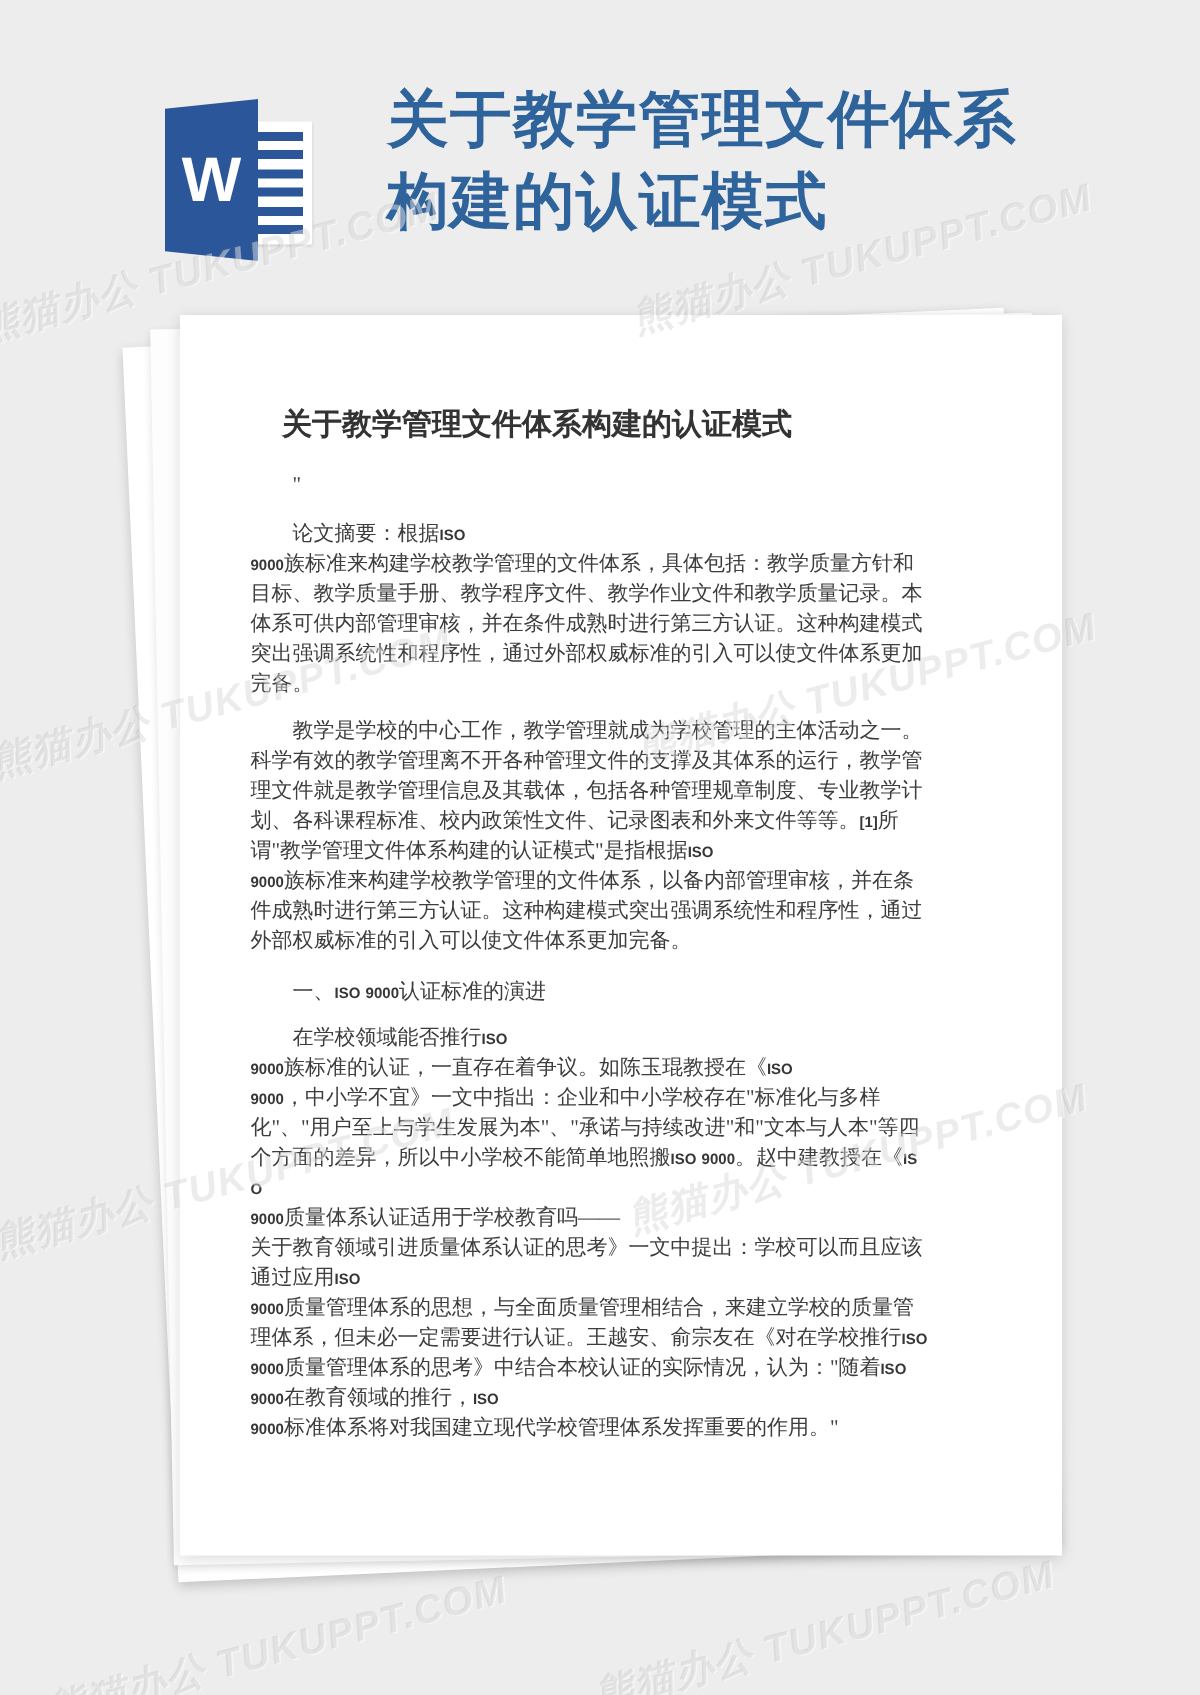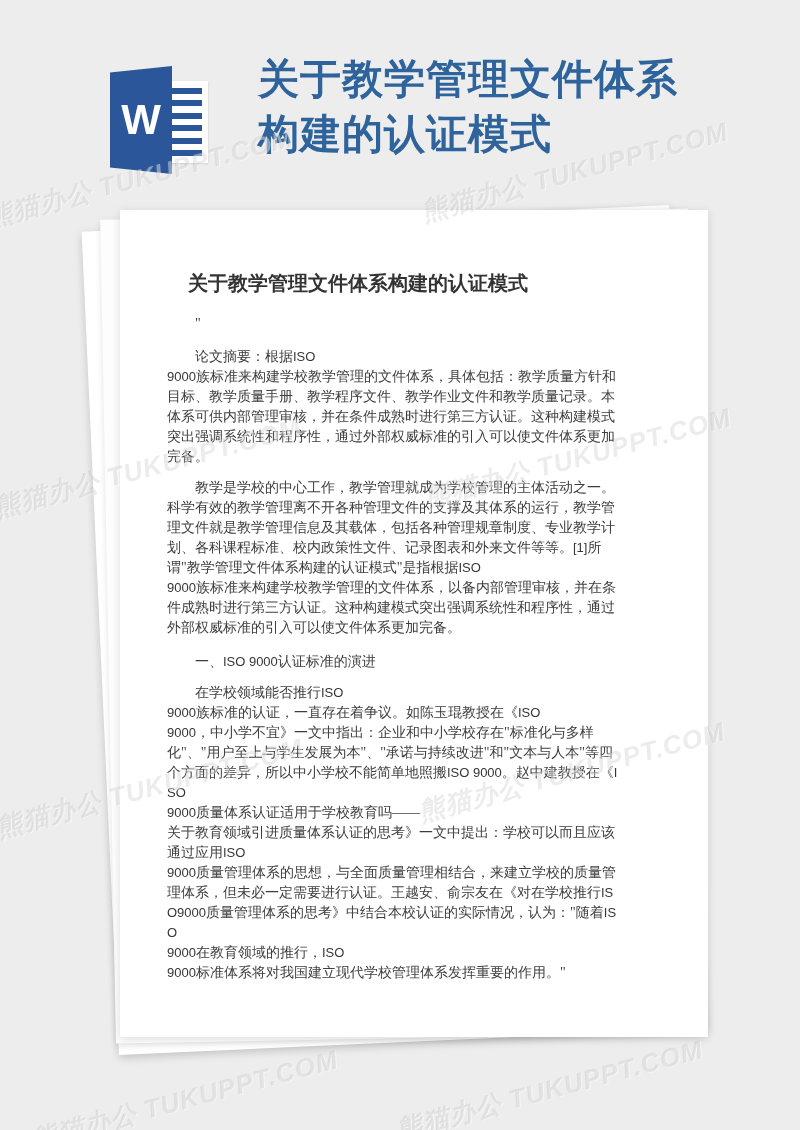--- a/index.html
+++ b/index.html
@@ -67,21 +67,21 @@
   .page-content p { margin: 0 0 11px 0; text-indent: 2em; word-break: break-all; }
   .page-content p.page-title {
     margin: 0 0 16px 21px; text-indent: 0;
     font-size: 20px; line-height: 30px; font-weight: 600; color: #333333;
     word-break: keep-all;
   }
   .page-content p.quote { margin-bottom: 13px; }
   .page-content p.heading { margin-bottom: 11px; margin-top: 14px; }
   .latin {
     font-family: "Liberation Sans", "DejaVu Sans", sans-serif;
-    font-weight: 400; font-size: 13px; line-height: 1; color: #363636;
+    font-weight: 700; font-size: 10px; line-height: 1; color: #363636;
   }
 
   
   .watermark-layer { position: absolute; inset: 0; pointer-events: none; z-index: 50; }
   .wm {
     position: absolute;
     transform: translate(-50%, -50%) rotate(-15deg);
     font-family: "Liberation Sans", "DejaVu Sans", sans-serif;
     font-weight: 700; font-style: italic;
     font-size: 26px; letter-spacing: 1px;

